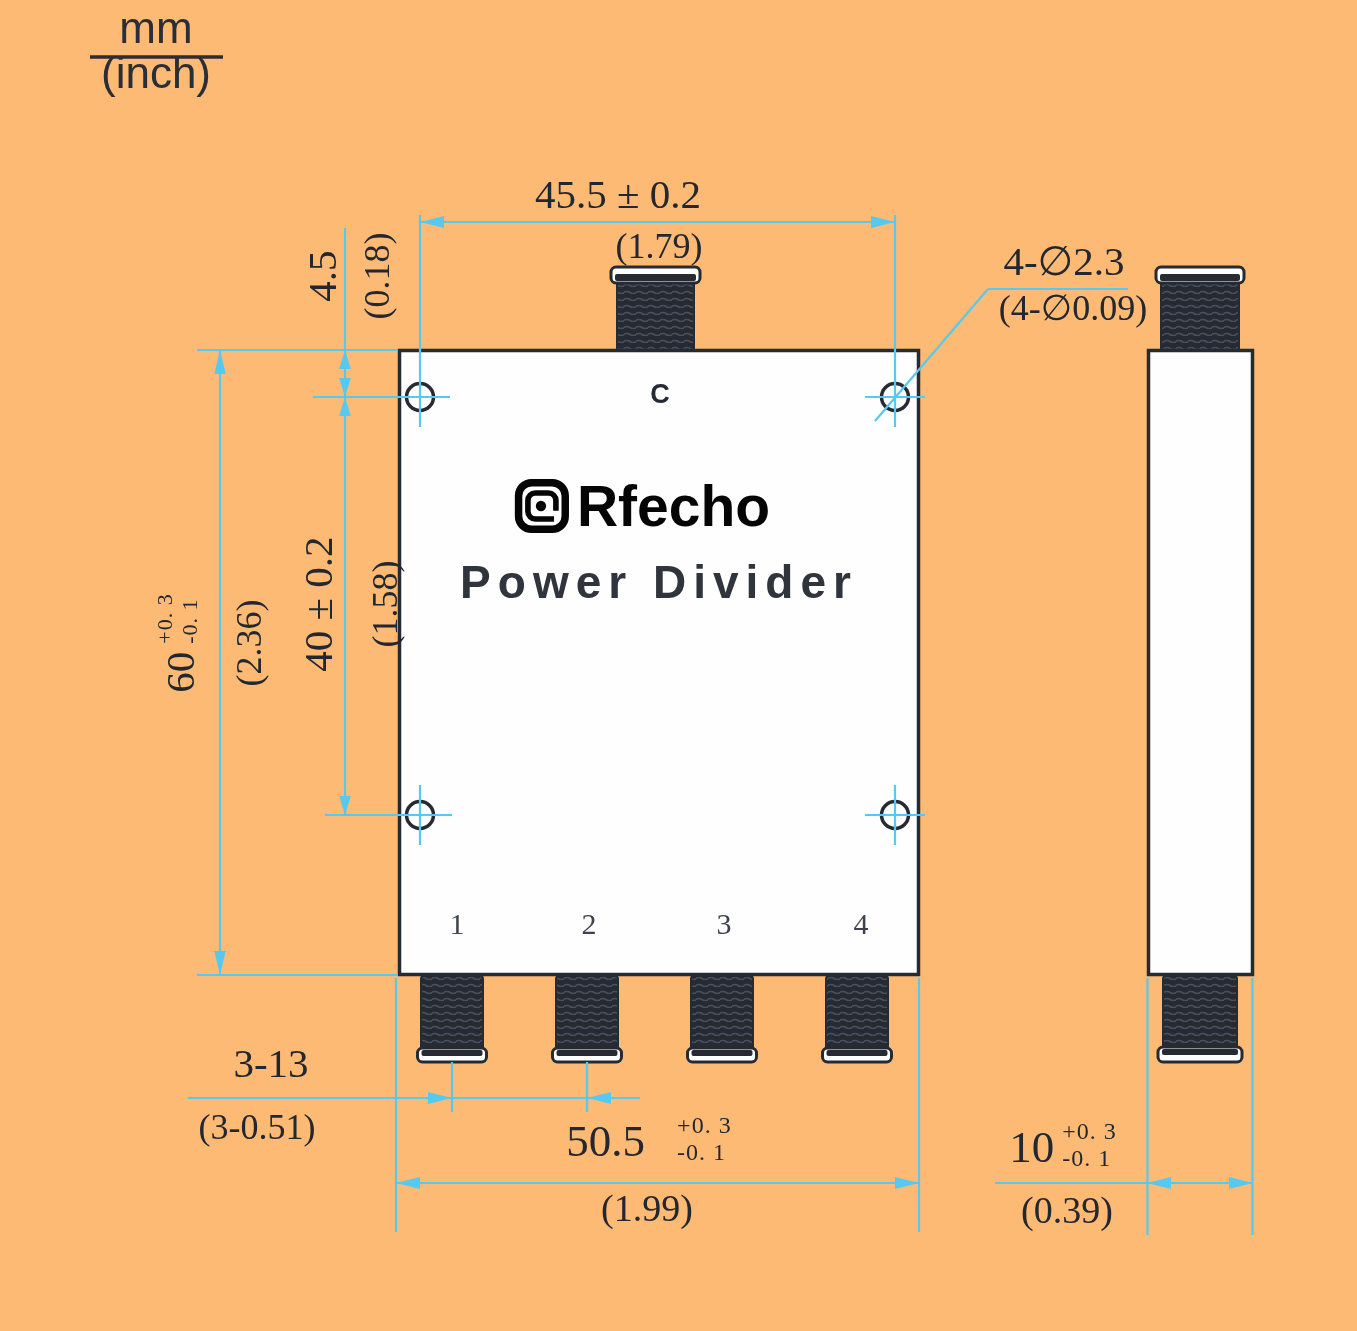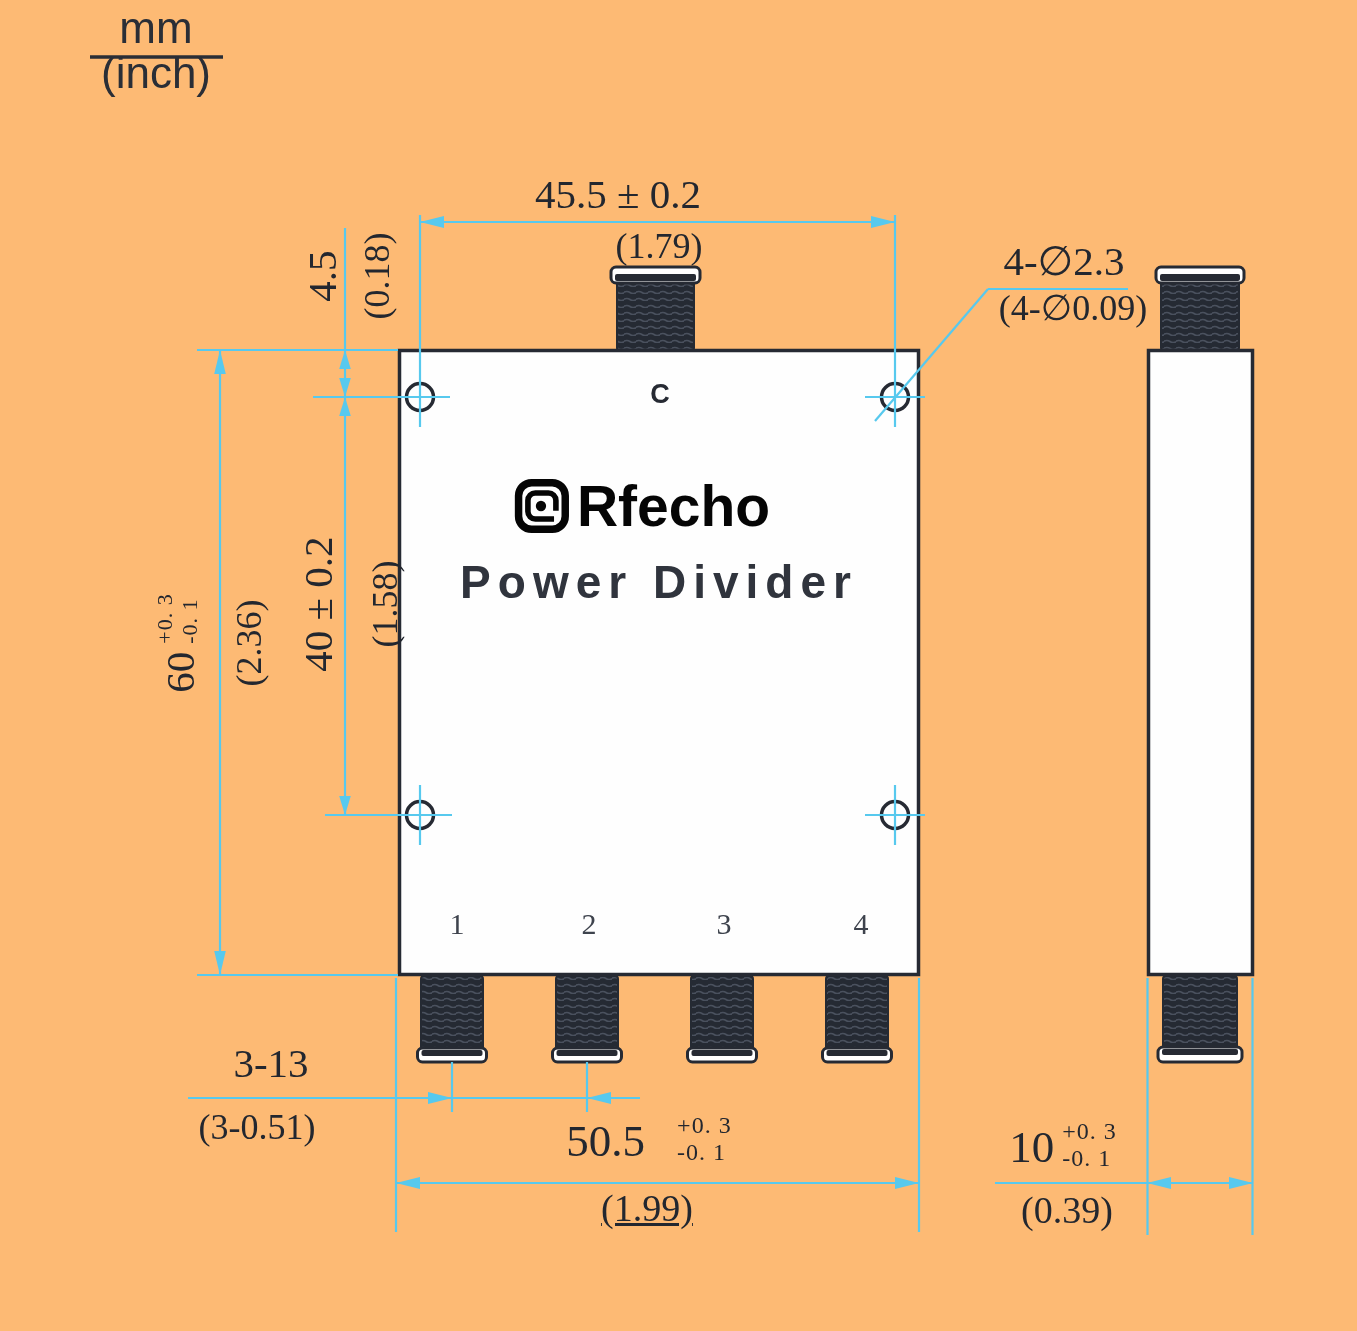--- a/index.html
+++ b/index.html
@@ -214,21 +214,21 @@
   <div class="abs ctr txt dim-main" style="left:271px;top:1063px;">3-13</div>
   <div class="abs ctr txt dim-sub" style="left:257px;top:1127px;">(3-0.51)</div>
 
   <div class="abs ctr row txt" style="left:649px;top:1141px;gap:24px;">
     <span class="dim-big">50.5</span>
     <span class="tol" style="font-size:24px;">
       <i>+0. 3</i>
       <i>-0. 1</i>
     </span>
   </div>
-  <div class="abs ctr txt dim-sub2" style="left:647px;top:1208px;text-decoration:underline;">(1.99)</div>
+  <div class="abs ctr txt dim-sub2" style="left:647px;top:1208px;">(1.99)</div>
 
   <div class="abs ctr row txt" style="left:1063px;top:1147px;justify-content:center;">
     <span class="dim-big">10</span>
     <span class="tol" style="font-size:24px;">
       <i>+0. 3</i>
       <i>-0. 1</i>
     </span>
   </div>
   <div class="abs ctr txt dim-sub2" style="left:1067px;top:1210px;">(0.39)</div>
 

